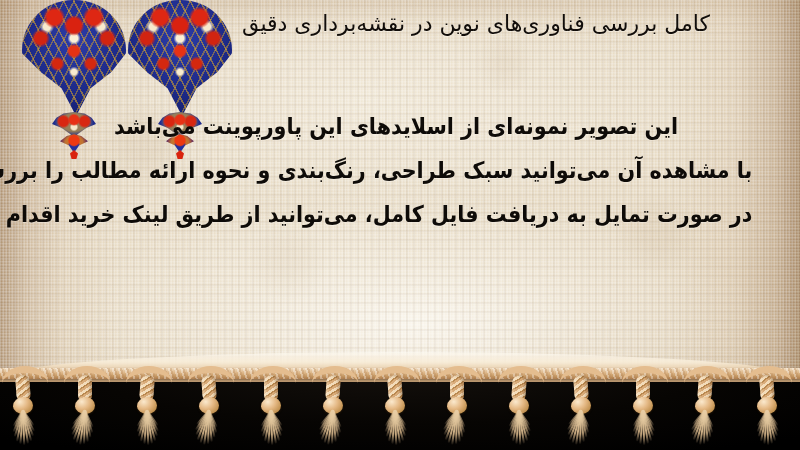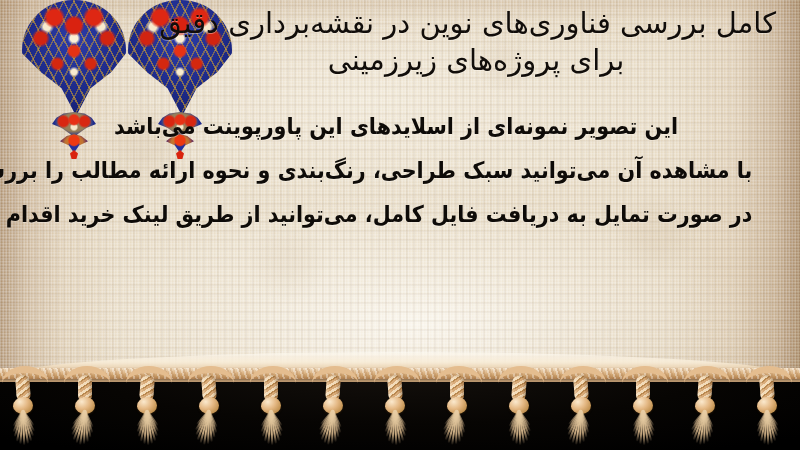--- a/index.html
+++ b/index.html
@@ -208,21 +208,21 @@
   .ornament, .ornament > * { filter:saturate(1.06) contrast(1.03); }
 
   
   .title-block {
     position:absolute; right:24px; top:5px; width:600px;
     text-align:center;
     direction:rtl;
   }
   .title-line {
     font-family:"DejaVu Sans", sans-serif;
-    font-size:29px;
+    font-size:22px;
     line-height:37px;
     font-weight:400;
     color:#110d0a;
     letter-spacing:0;
     white-space:nowrap;
     text-shadow:0 1px 0 rgba(255,250,240,.38);
   }
 
   .body-block {
     position:absolute; right:8px; top:104px; width:792px;
@@ -501,21 +501,20 @@
   </div>
   <div class="ornament" id="orn1" style="left: 128px; top: 52px;">
     <div class="orn-body"></div>
     <div class="orn-pend1"></div>
     <div class="orn-pend2"></div>
     <div class="orn-dot"></div>
   </div>
 
   <div class="title-block">
     <div class="title-line">کامل بررسی فناوری‌های نوین در نقشه‌برداری دقیق</div>
-    <div class="title-line">برای پروژه‌های زیرزمینی</div>
   </div>
 
   <div class="body-block">
     <div class="body-line">این تصویر نمونه‌ای از اسلایدهای این پاورپوینت می‌باشد</div>
     <div class="body-line">با مشاهده آن می‌توانید سبک طراحی، رنگ‌بندی و نحوه ارائه مطالب را بررسی نمایید</div>
     <div class="body-line">در صورت تمایل به دریافت فایل کامل، می‌توانید از طریق لینک خرید اقدام فرمایید</div>
   </div>
 
 </div>
 

